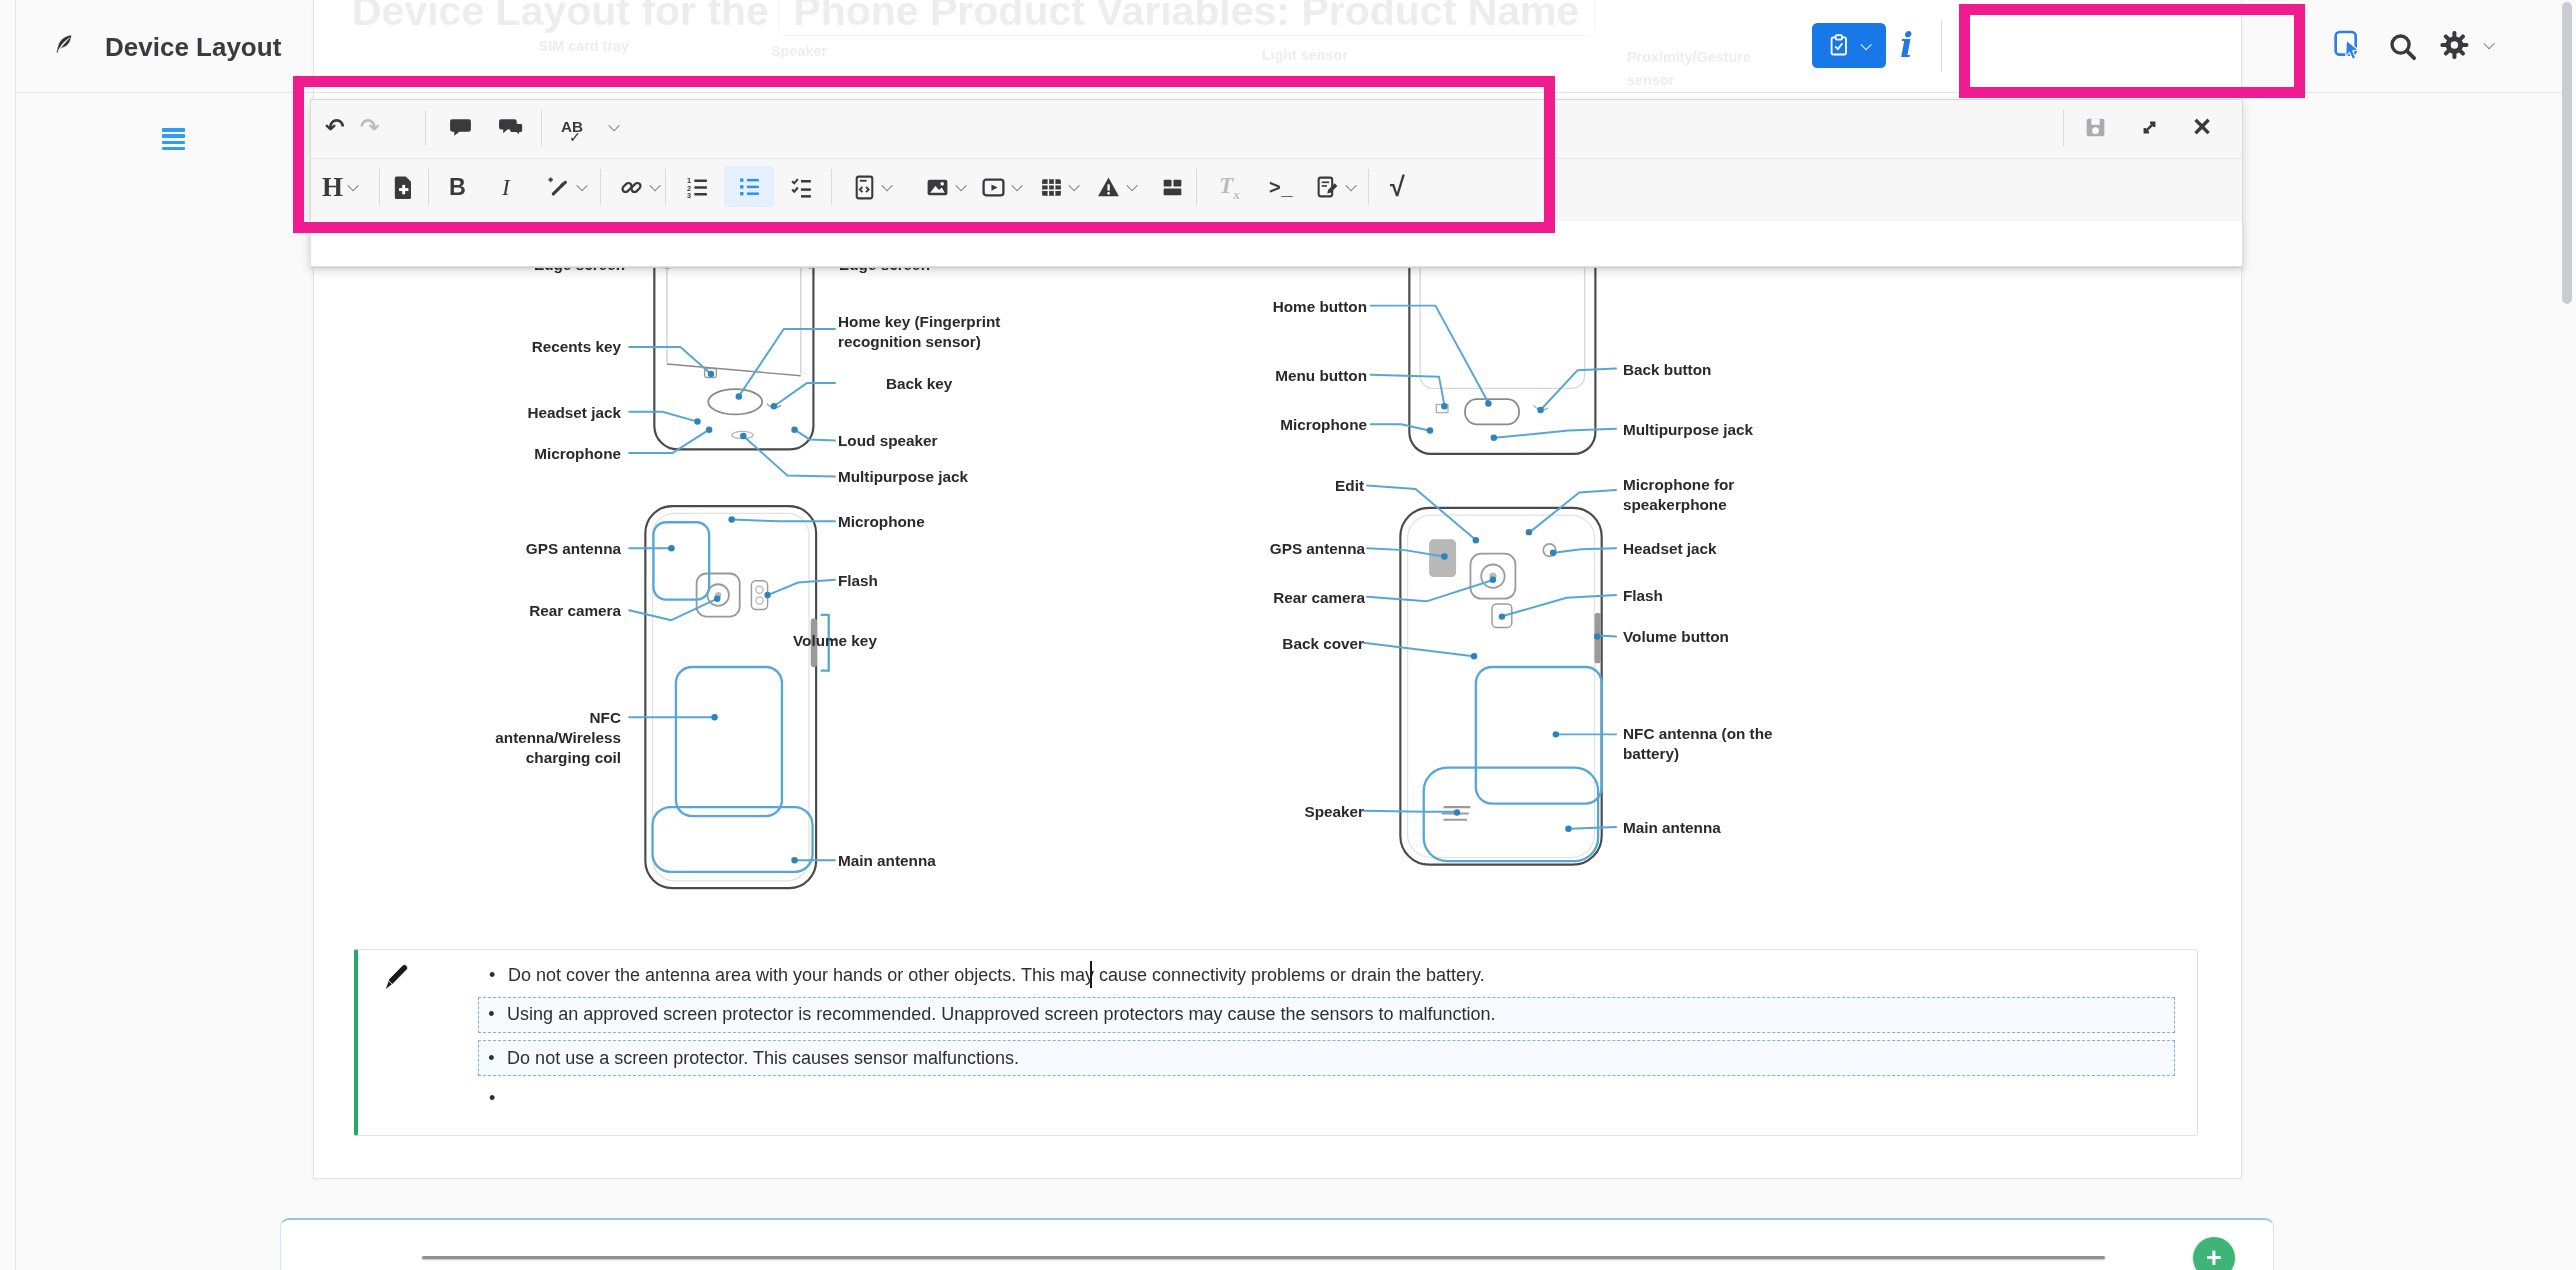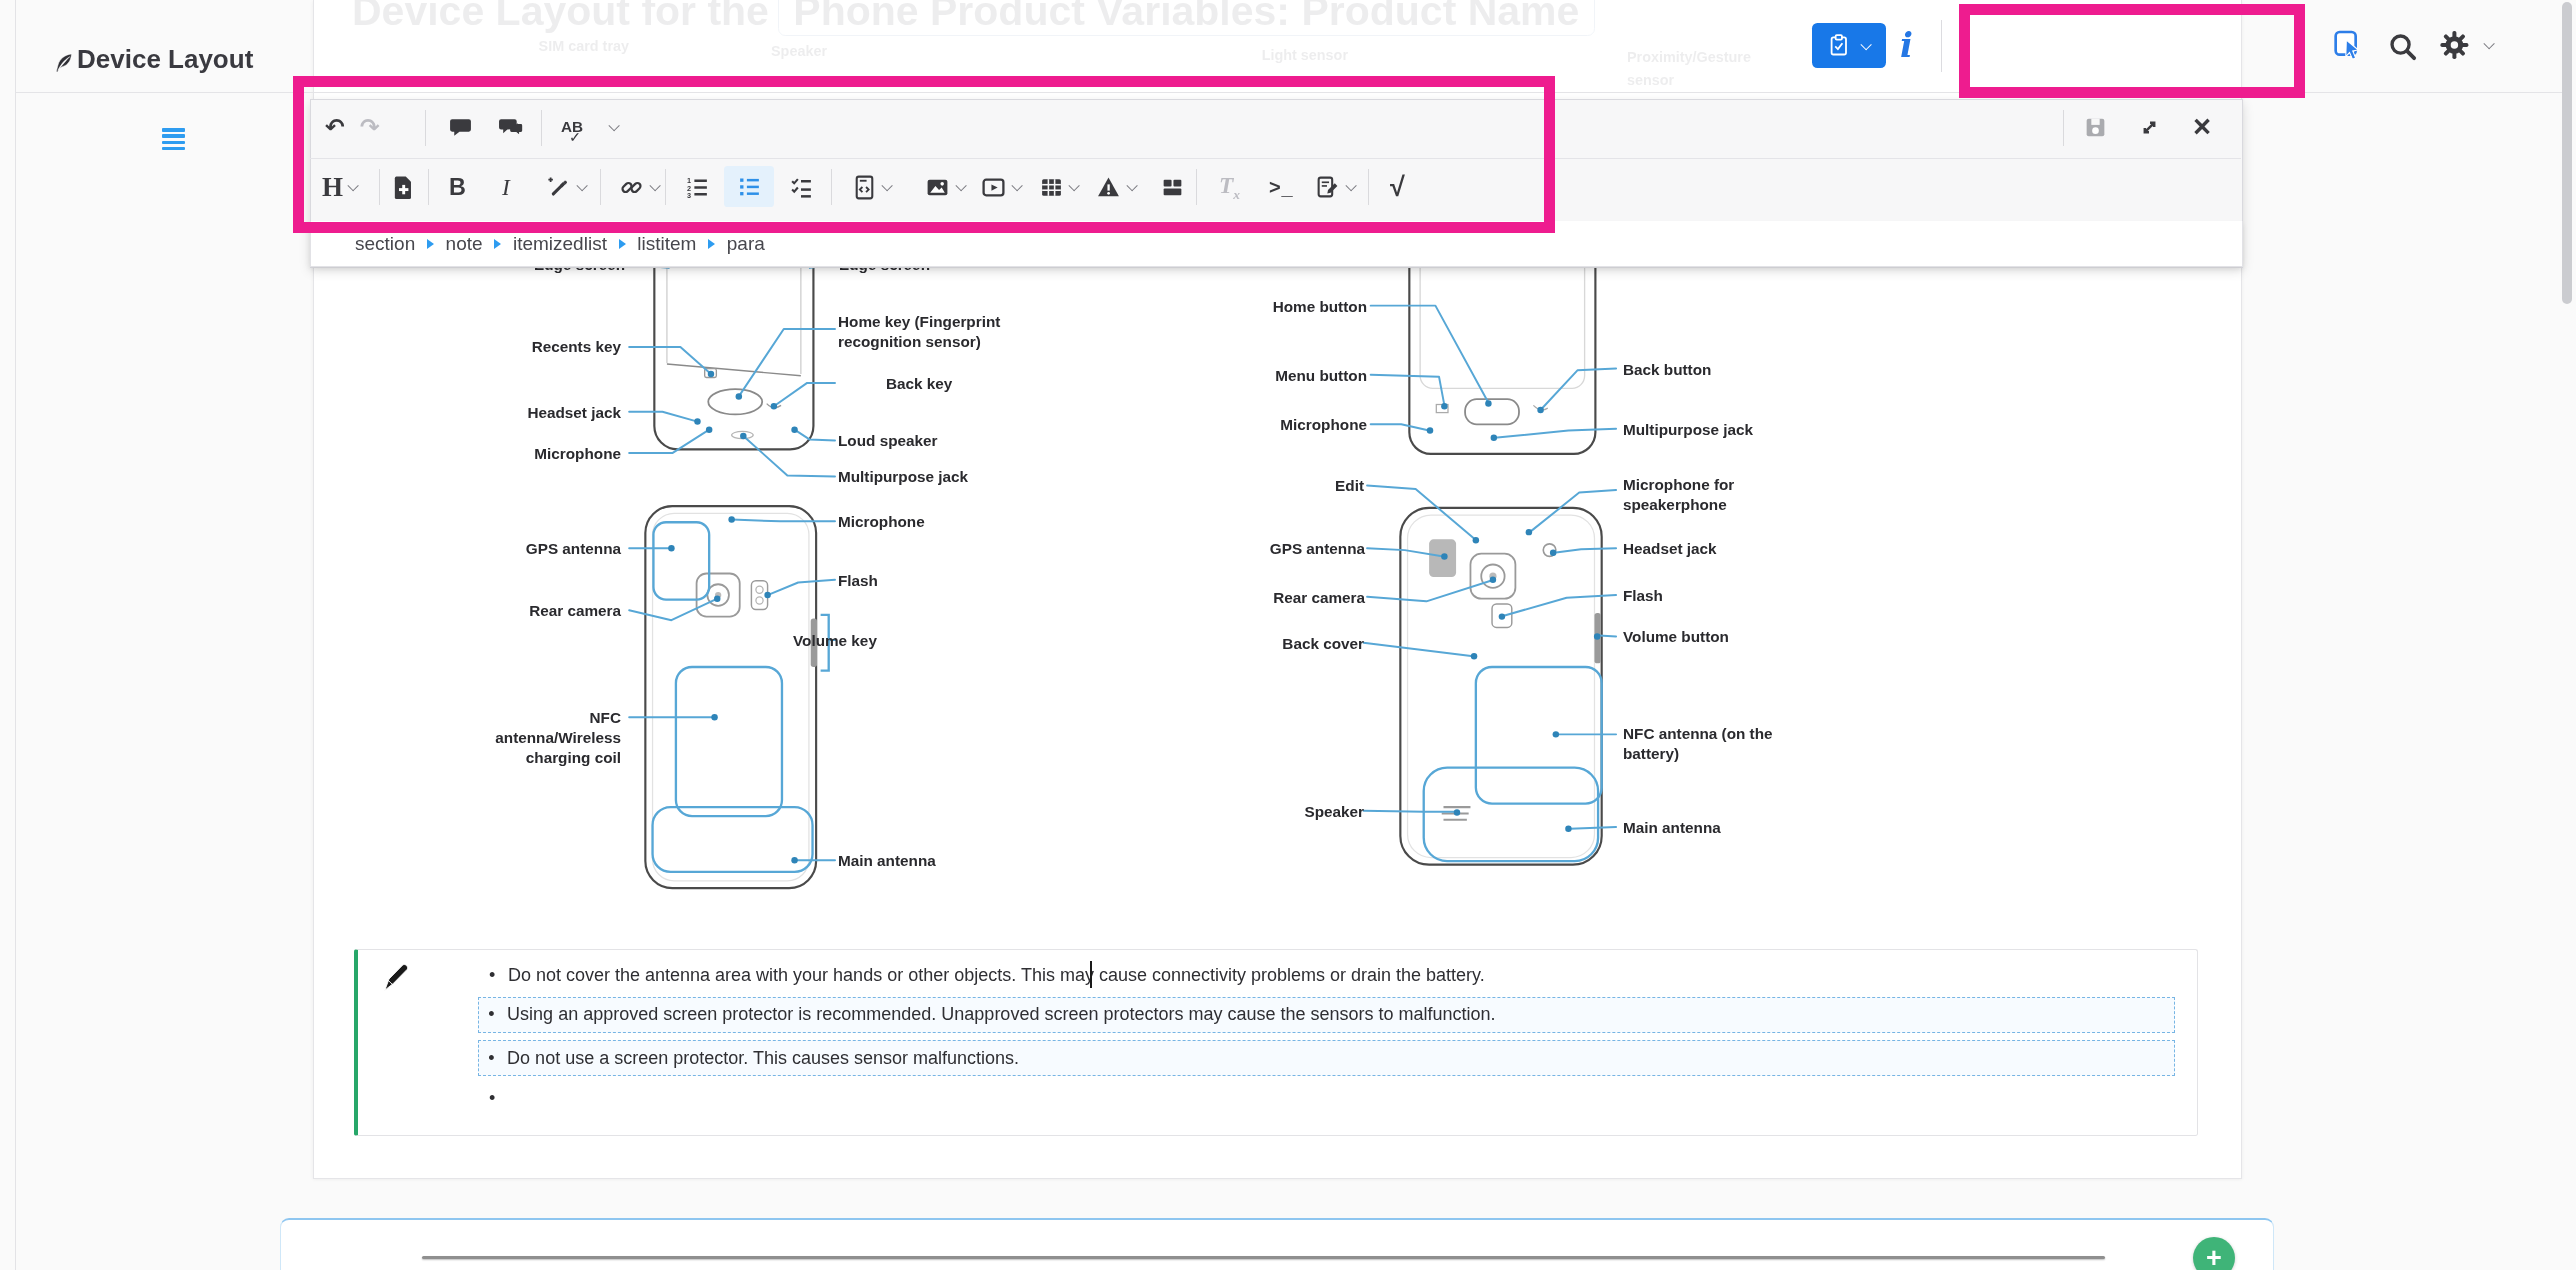--- a/index.html
+++ b/index.html
@@ -12,21 +12,21 @@
 
   
   .faded{position:absolute;left:0;top:0;width:2576px;height:270px;opacity:.09;color:#40404a;}
   .faded-heading{position:absolute;left:352px;top:-12.6px;font-size:41px;font-weight:700;white-space:nowrap;}
   .chip{border:1.8px solid #6f93ba;border-radius:7.2px;padding:0 14.4px;margin-left:9px;display:inline-block;}
   .flabel{position:absolute;font-size:14.4px;font-weight:700;white-space:nowrap;}
 
   
   .hborder{position:absolute;top:92px;left:16px;width:2547px;height:0.9px;background:#e4e4e7;}
   .leftrail{position:absolute;left:15.3px;top:0;width:0.9px;height:1271px;background:#e3e3e6;}
-  .title-wrap{position:absolute;left:52px;top:44px;display:flex;align-items:flex-end;gap:1px;}
+  .title-wrap{position:absolute;left:52px;top:32px;display:flex;align-items:flex-start;gap:29px;}
   .title{font-size:26px;font-weight:700;color:#3a3a40;}
   .burger{position:absolute;left:162px;top:128px;width:23.4px;cursor:pointer;}
   .burger i{display:block;height:3.6px;background:#2e9cf0;margin-bottom:2.7px;border-radius:0.9px;}
 
   
   .panel{position:absolute;left:310px;top:99px;width:1931px;height:167px;background:#f7f7f8;
          border:0.9px solid #d9d9de;box-shadow:0 3.6px 10.8px rgba(0,0,0,.13);}
   .rowline{position:absolute;left:310px;width:1931px;height:0.9px;background:#e4e4e8;}
   .crumbrow{position:absolute;left:310px;top:221px;width:1931px;height:45px;background:#fff;
             border:0.9px solid #e2e2e6;border-top:none;box-shadow:0 2.7px 5.4px rgba(0,0,0,.08);}
@@ -483,31 +483,20 @@
         <line x1="6.5" y1="10.5" x2="11.5" y2="10.5" stroke-width="1.6"></line>
         <polygon points="12.5,14.5 19,8 21.5,10.5 15,17 11.8,17.8" fill="#3a3a3e" stroke="none"></polygon>
       </svg>
     <span class="chev"></span>
   </div>
   <div class="vdiv d2" style="left:1368px;"></div>
   <div class="tb r2" style="left:1390px;">
       <span class="glyph" style="font-size:27px;">√</span>
     </div>
 
-  <div class="crumb">
-    <span>section</span>
-      <span class="tri"></span>
-    <span>note</span>
-      <span class="tri"></span>
-    <span>itemizedlist</span>
-      <span class="tri"></span>
-    <span>listitem</span>
-      <span class="tri"></span>
-    <span>para</span>
-  </div>
 
   <div class="leftrail"></div>
   <div class="hborder"></div>
   <div class="title-wrap">
     <svg width="24" height="24" viewBox="0 0 24 24">
         <path d="M19.5 3 C13 3.6 7.5 8 6 14 L4.3 20.6 L5.6 21 C6.6 17.8 8.2 16.3 11.2 15.4 C16.4 13.8 19 9 19.5 3 Z M5.8 19.5 C9.5 12 14 8 18 5.6" fill="#2f2f35" stroke="#fff" stroke-width="0.5"></path>
       </svg>
     <span class="title">Device Layout</span>
   </div>
   <div class="burger">

